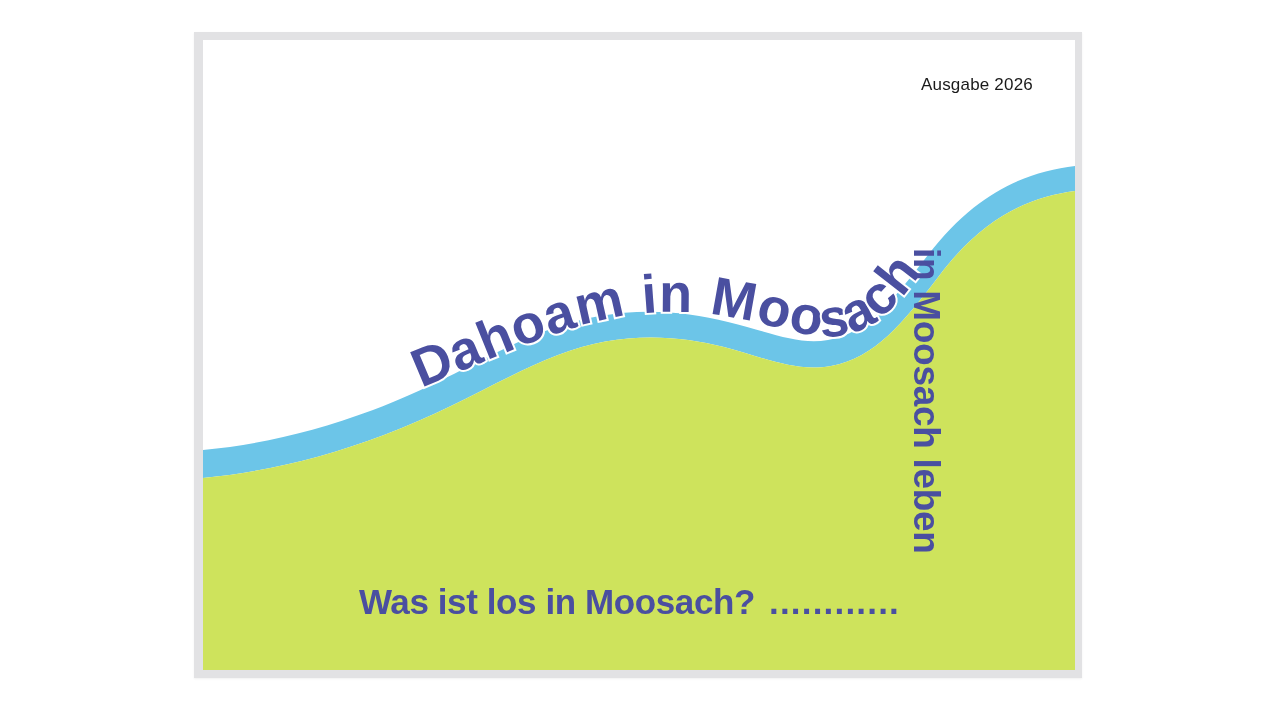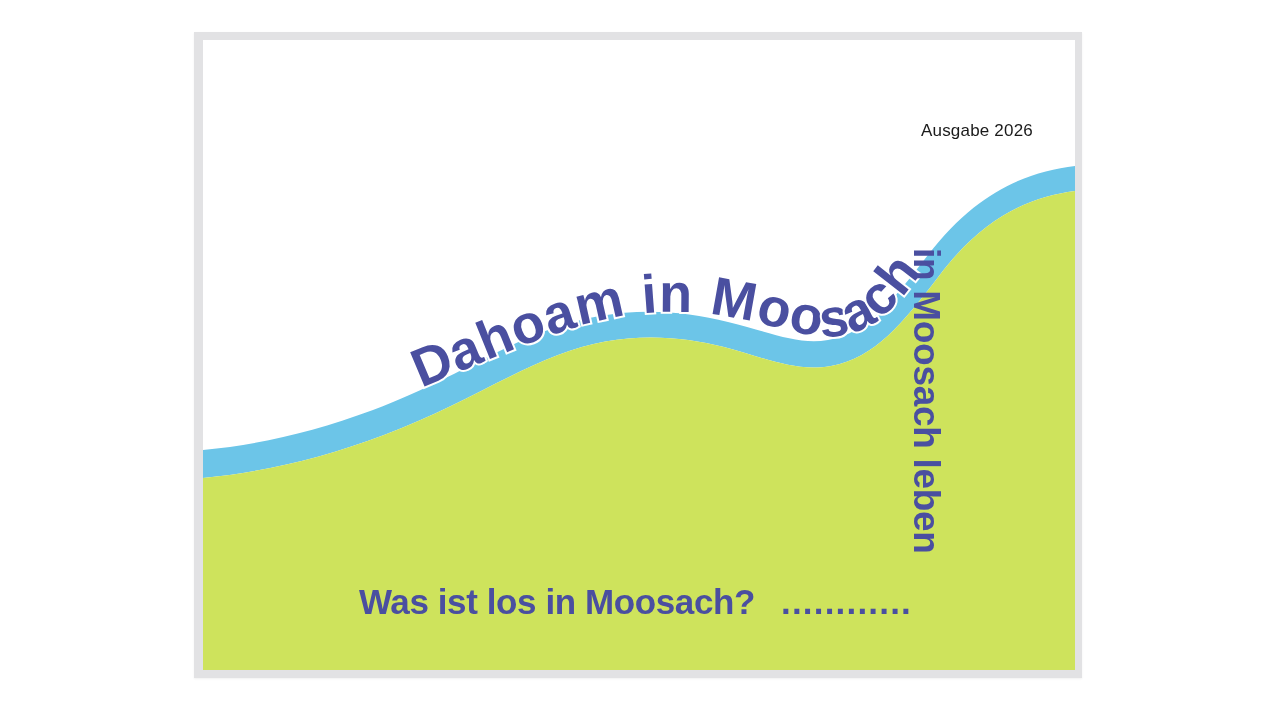--- a/index.html
+++ b/index.html
@@ -54,21 +54,20 @@
   
   #issue-label {
     position: absolute;
     right: 42px;
     top: 35px;
     font-family: "Liberation Sans", sans-serif;
     font-size: 17px;
     color: #1a1a1a;
     letter-spacing: 0.2px;
     white-space: nowrap;
-    margin-top: 46px;
   }
 
   
   #vertical-slogan {
     position: absolute;
     left: 744px;
     top: 208px;
     transform-origin: left top;
     transform: rotate(90deg);
     font-family: "Liberation Sans", sans-serif;
@@ -83,21 +82,21 @@
   #bottom-block {
     position: absolute;
     left: 156px;
     bottom: 48px;
     width: 640px;
   }
 
   #tagline-row {
     display: flex;
     align-items: flex-start;
-    gap: 26px;
+    gap: 14px;
     white-space: nowrap;
   }
 
   #tagline {
     font-family: "Liberation Sans", sans-serif;
     font-weight: bold;
     font-size: 35px;
     color: #4a4fa0;
     letter-spacing: -0.4px;
   }

